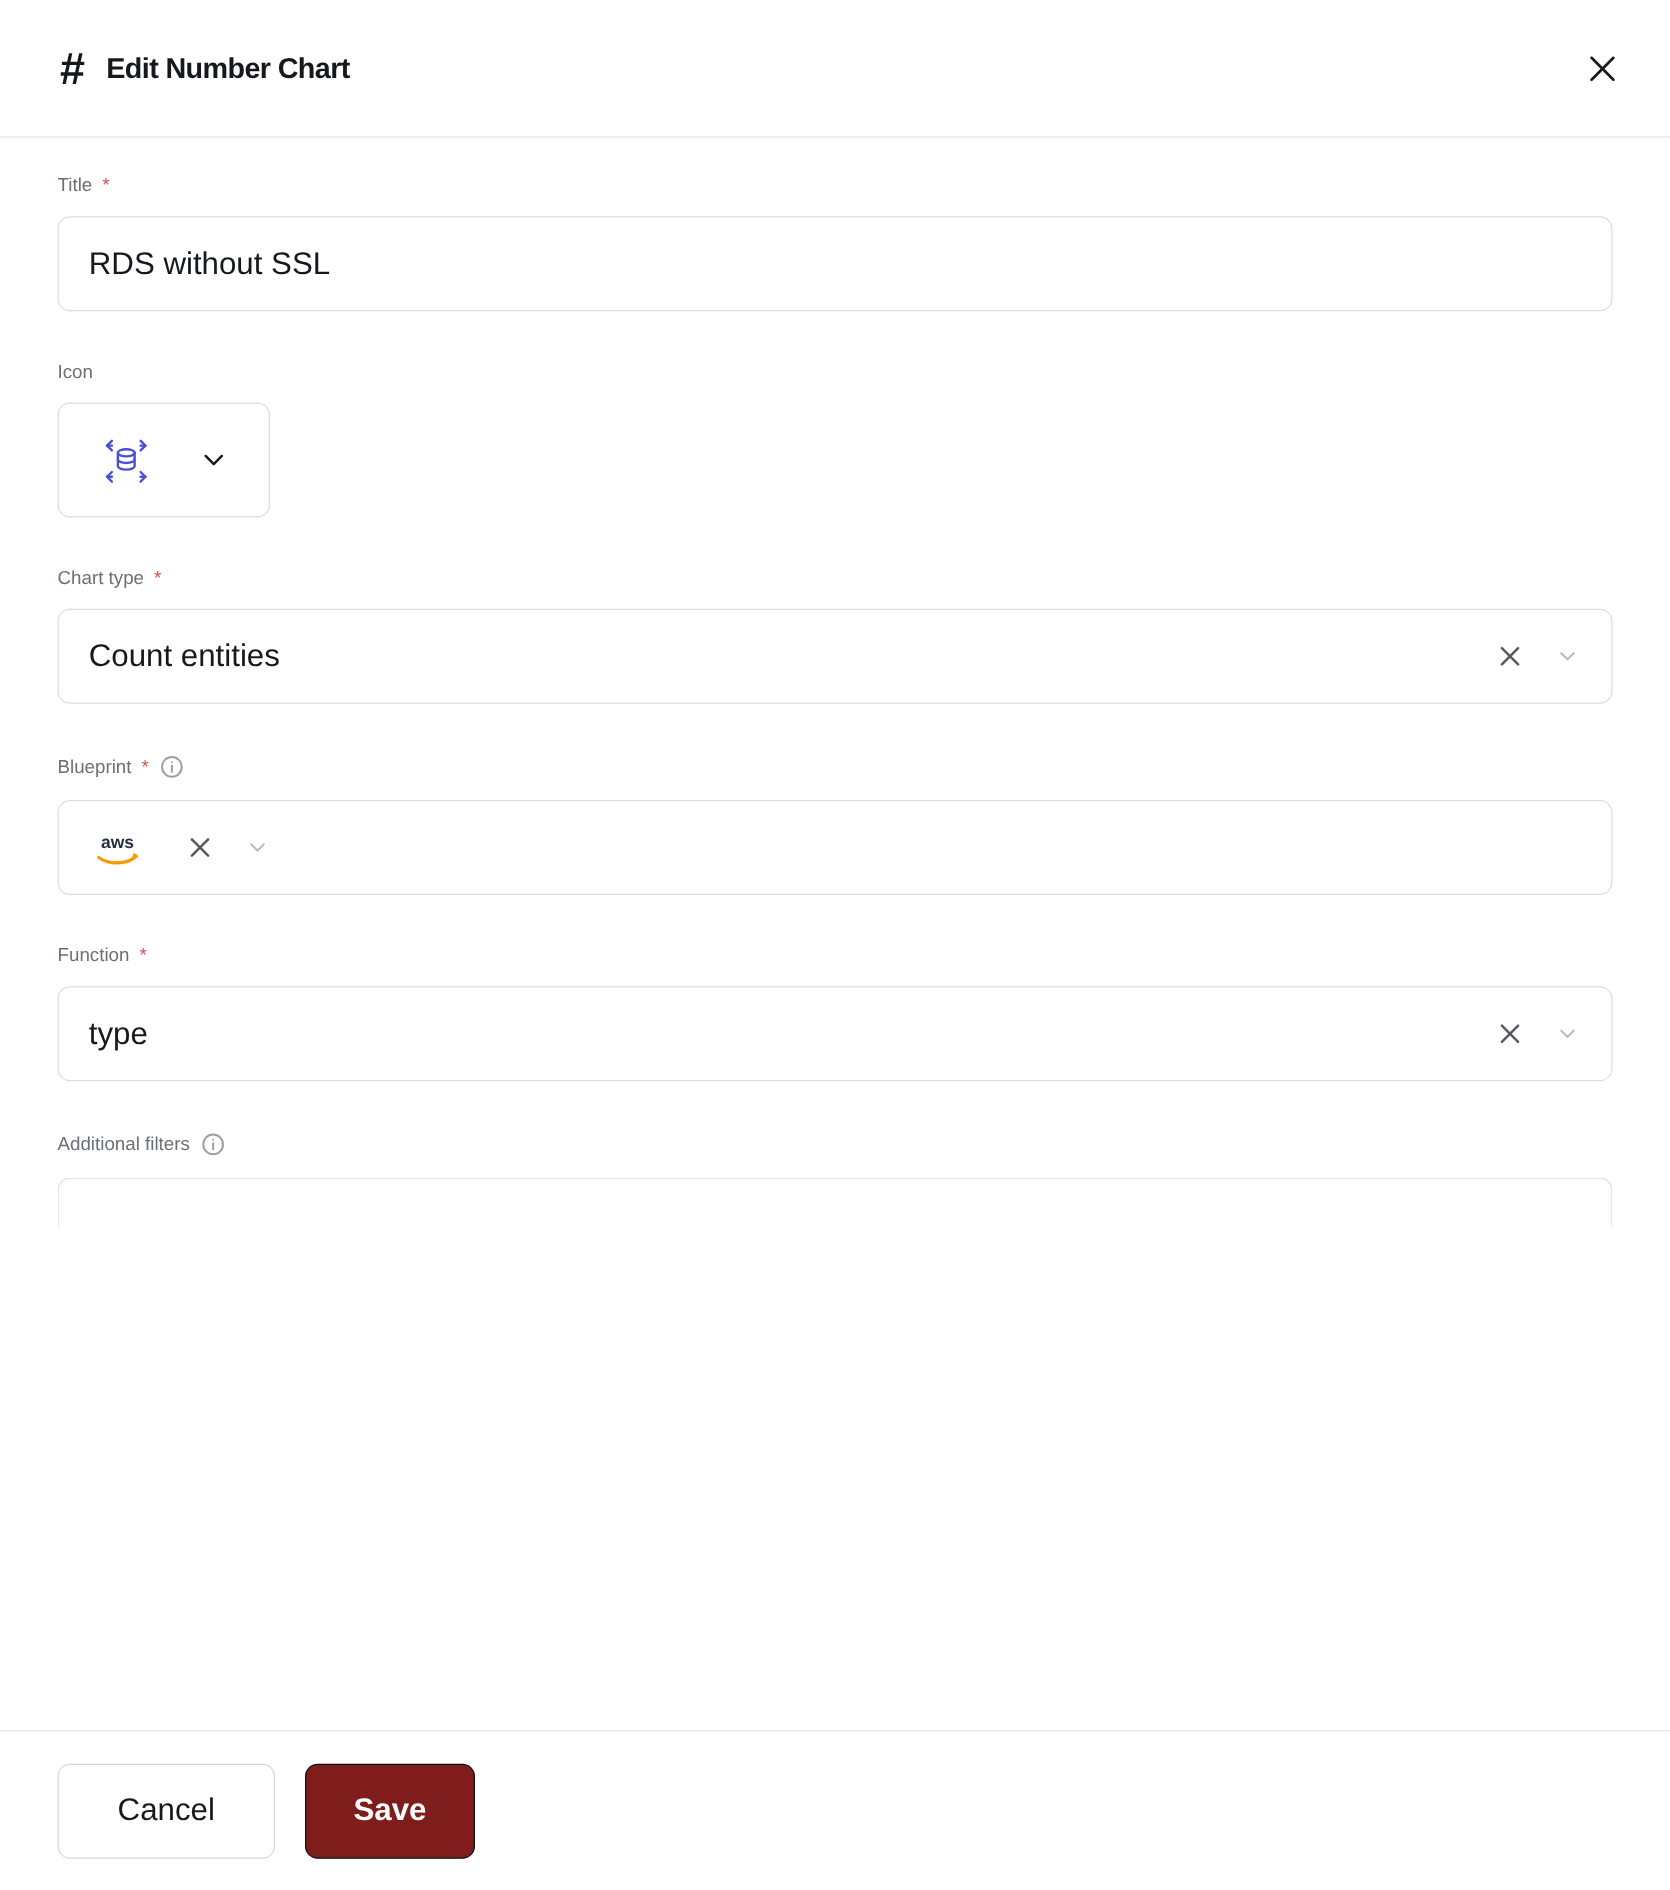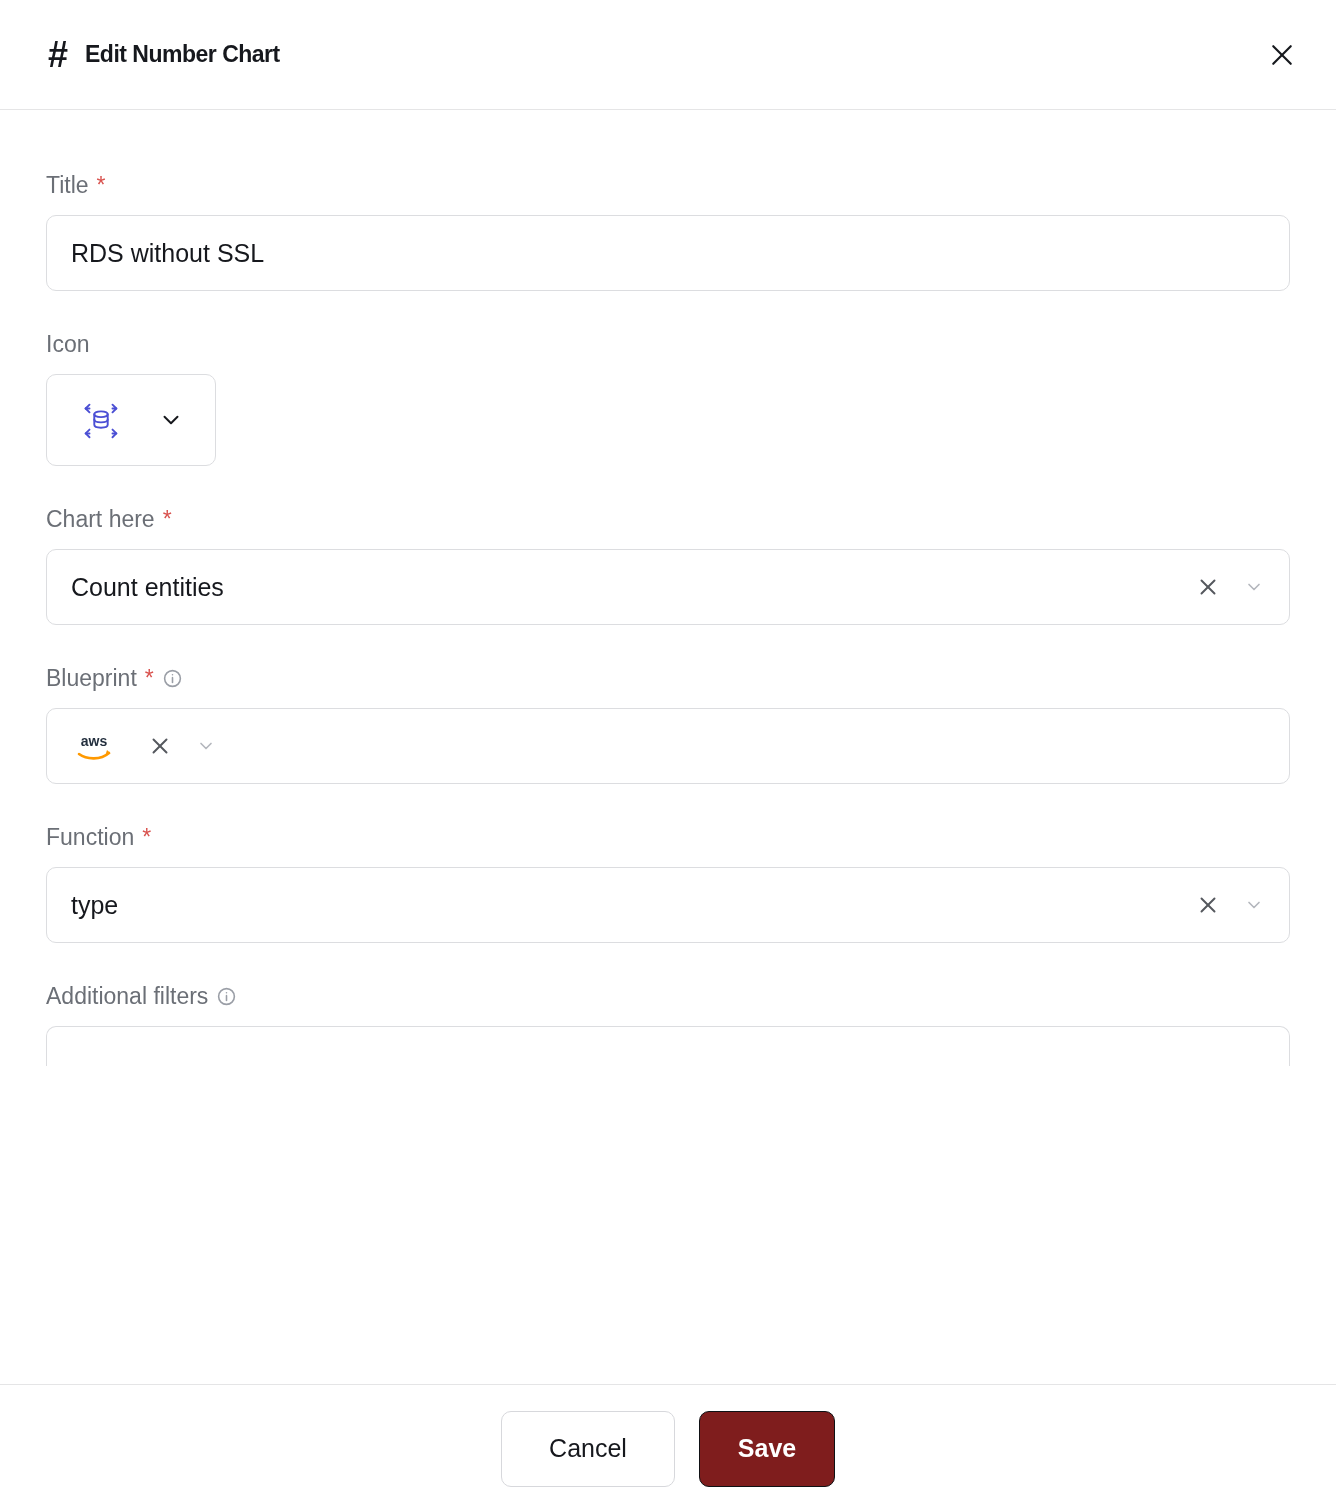--- a/index.html
+++ b/index.html
@@ -71,28 +71,27 @@
   
   .modal-body {
     flex: 1 1 auto;
     padding: 30px 46px 0 46px;
     overflow: hidden;
     position: relative;
   }
 
   .field { margin-bottom: 40px; }
   .field-label {
-    font-size: 23px;
+    font-size: 15px;
     color: #6b6f76;
     margin-bottom: 16px;
     display: flex;
     align-items: center;
     gap: 8px;
     font-weight: 400;
-    margin-top: 32px;
   }
   .req { color: #d9534f; }
   .info-icon {
     width: 21px;
     height: 21px;
     display: inline-flex;
     align-items: center;
     justify-content: center;
     color: #9a9ea6;
   }
@@ -163,21 +162,21 @@
     justify-content: center;
     flex: 0 0 auto;
   }
 
   
   .modal-footer {
     flex: 0 0 128px;
     border-top: 1px solid #e5e5e6;
     display: flex;
     align-items: center;
-    justify-content: center;
+    justify-content: flex-start;
     gap: 24px;
     padding: 0 46px;
     background: #fff;
   }
   .btn {
     height: 76px;
     border-radius: 10px;
     font-size: 25px;
     cursor: pointer;
     display: flex;
@@ -256,21 +255,21 @@
           <svg width="26" height="26" viewBox="0 0 24 24" fill="none" stroke="#16181d" stroke-width="1.8" stroke-linecap="round" stroke-linejoin="round">
             <polyline points="6,9 12,15 18,9"></polyline>
           </svg>
         </span>
       </div>
     </div>
 
 
     <div class="field">
       <div class="field-label">
-        <span>Chart here</span>
+        <span>Chart type</span>
           <span class="req">*</span>
       </div>
       <div class="input-box">
         <span class="input-text">Count entities</span>
         <span class="select-actions">
           <span class="clear-x">
             <svg width="26" height="26" viewBox="0 0 24 24" fill="none" stroke="#55585e" stroke-width="1.8" stroke-linecap="round">
               <line x1="6" y1="6" x2="18" y2="18"></line>
               <line x1="18" y1="6" x2="6" y2="18"></line>
             </svg>

